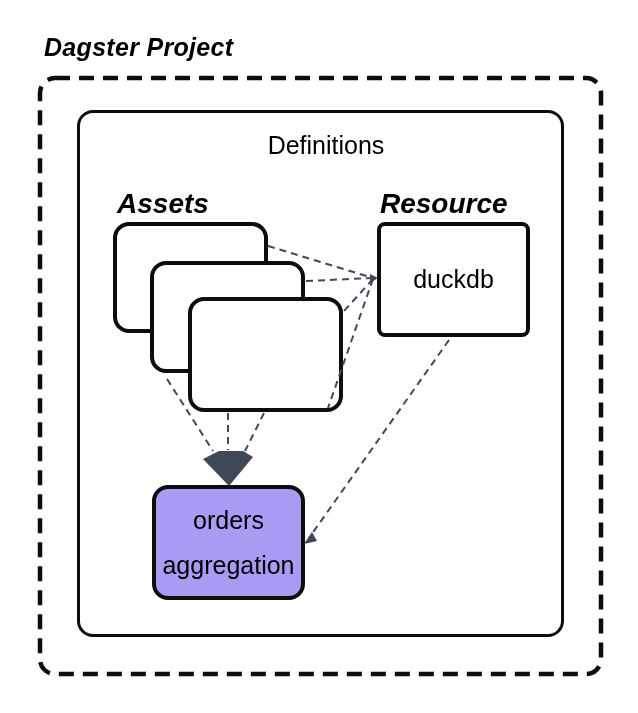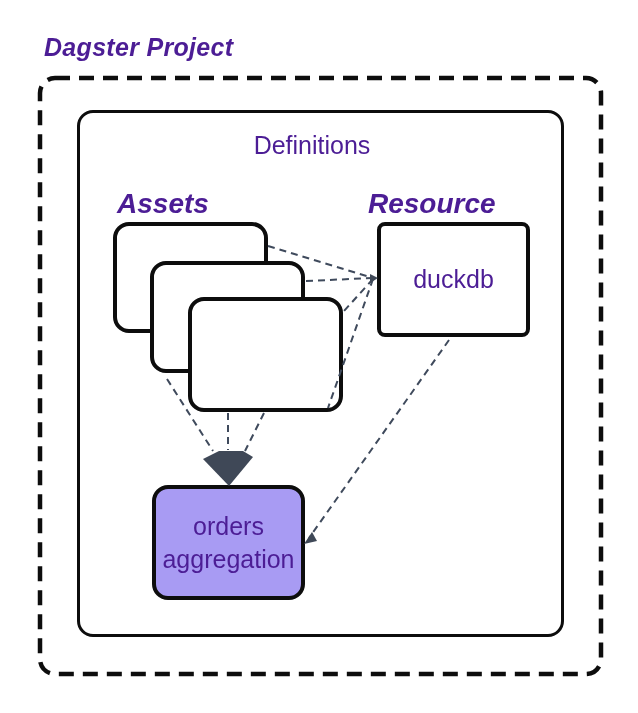--- a/index.html
+++ b/index.html
@@ -1,65 +1,65 @@
 <!DOCTYPE html>
 <html><head>
 <meta charset="utf-8">
 <style>
   html,body{margin:0;padding:0;background:#ffffff;}
   #stage{
     position:relative;
     width:638px;height:713px;
     background:#ffffff;
     font-family:"Liberation Sans", sans-serif;
-    color:#4c1d95;
+    color:#000000;
     overflow:hidden;
   }
   .abs{position:absolute;box-sizing:border-box;}
   #page-title{
     left:44px;top:33px;width:260px;height:30px;
     font-size:25px;font-style:italic;font-weight:600;
     letter-spacing:0.3px;
     z-index:3;
   }
   
   #definitions-box{
     left:77px;top:110px;width:487px;height:527px;
     border:3.5px solid #0d0d0d;border-radius:16px;
     background:#ffffff;z-index:2;
   }
   .group-label{
     font-size:28px;font-style:italic;font-weight:600;
     text-align:center;z-index:4;
   }
   #definitions-label{
-    left:212px;top:131px;width:200px;height:30px;
+    left:226px;top:131px;width:200px;height:30px;
     font-size:25px;font-weight:400;text-align:center;z-index:4;
   }
   #assets-label{left:103px;top:188px;width:120px;height:28px;}
-  #resource-label{left:368px;top:188px;width:122px;height:28px;}
+  #resource-label{left:380px;top:188px;width:122px;height:28px;}
   .card{
     border:4px solid #0d0d0d;border-radius:16px;
     background:#ffffff;z-index:4;
   }
   #asset-card-back{left:113px;top:222px;width:155px;height:111px;}
   #asset-card-middle{left:150px;top:261px;width:155px;height:112px;}
   #asset-card-front{left:188px;top:297px;width:155px;height:115px;}
   #duckdb-box{
     left:377px;top:222px;width:153px;height:115px;
     border:4px solid #0d0d0d;border-radius:8px;background:#ffffff;
     display:flex;align-items:center;justify-content:center;
     font-size:25px;z-index:4;
   }
   #orders-aggregation-box{
     left:152px;top:485px;width:153px;height:115px;
     border:4px solid #0d0d0d;border-radius:16px;
     background:#a89bf3;
     display:flex;align-items:center;justify-content:center;
-    text-align:center;font-size:25px;line-height:33px;
+    text-align:center;font-size:25px;line-height:45px;
     z-index:4;
   }
   svg.layer{position:absolute;left:0;top:0;z-index:1;}
   svg#connector-layer{z-index:6;pointer-events:none;}
 </style>
 </head>
 <body>
 
 <div id="stage">
 

